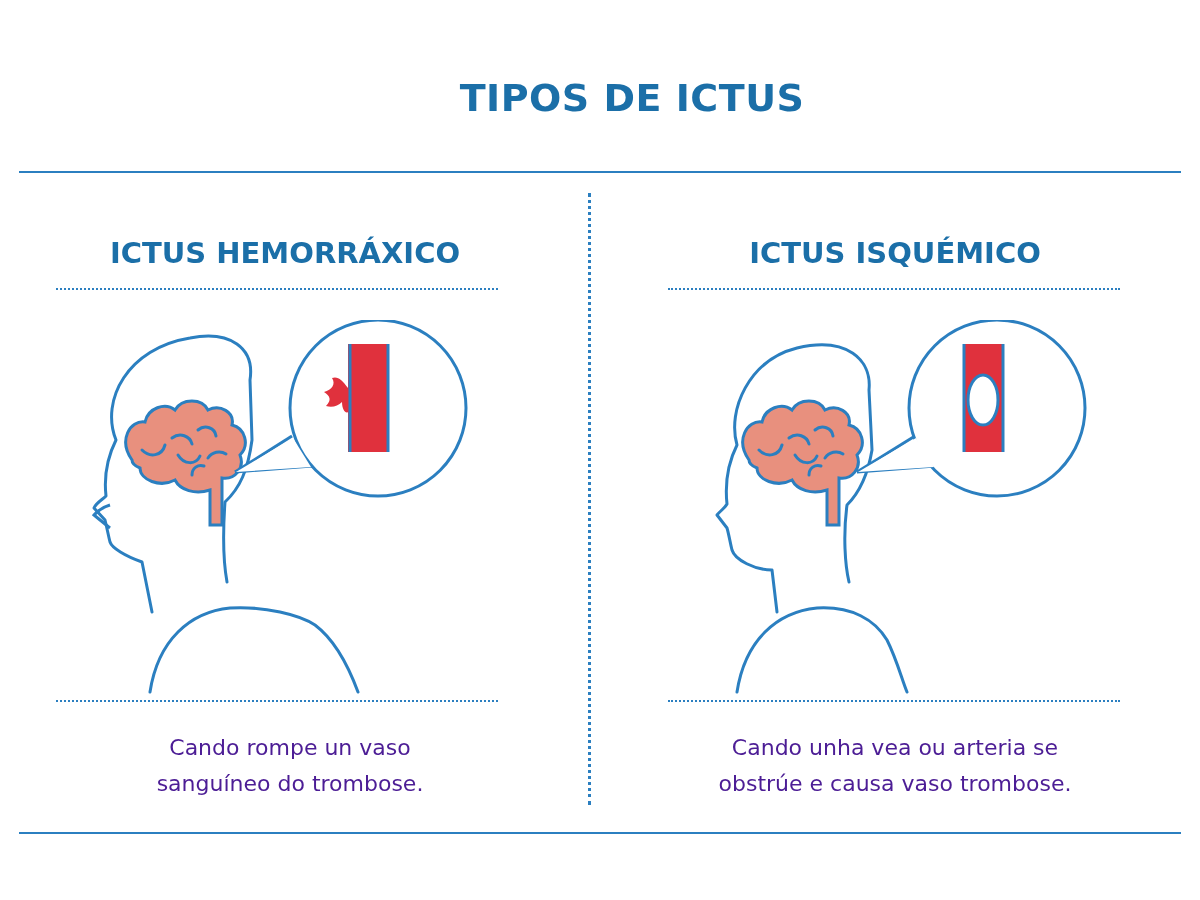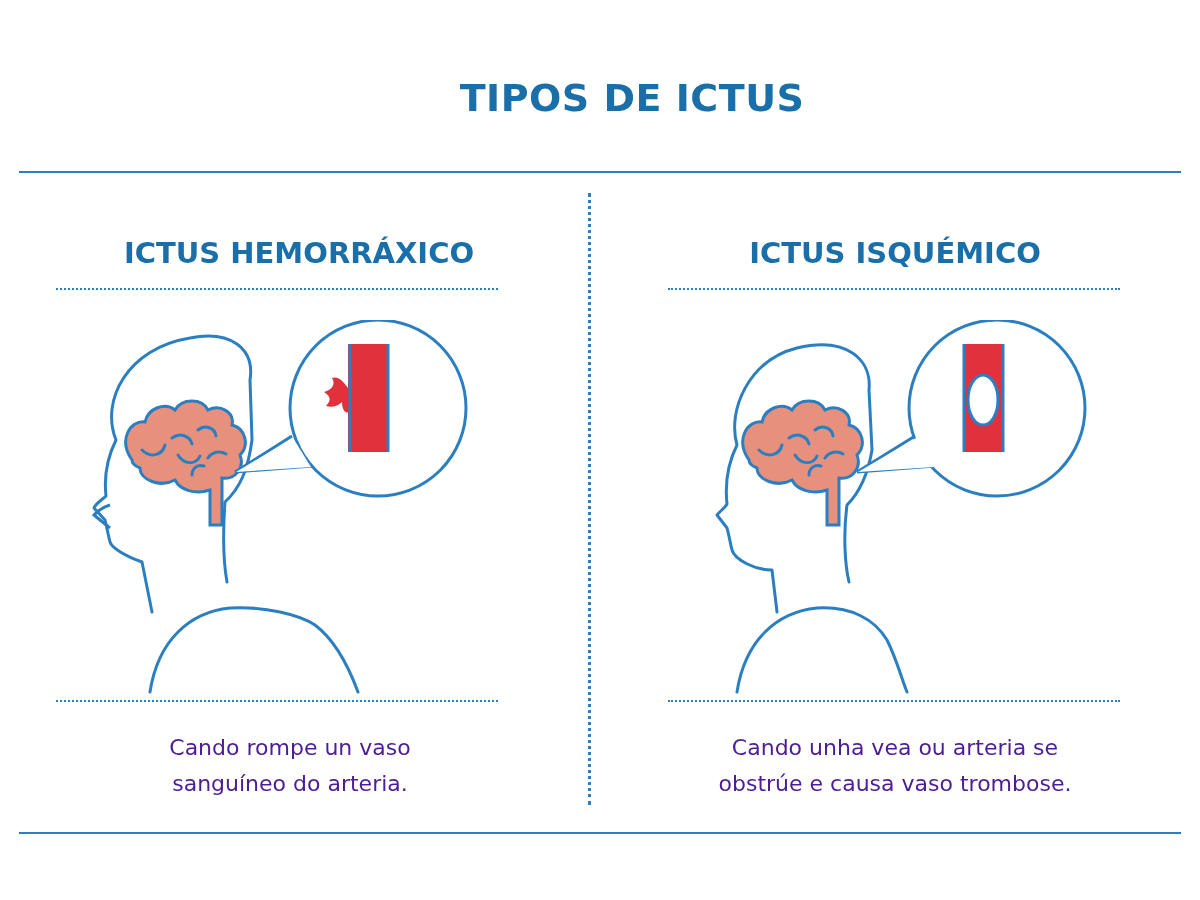--- a/index.html
+++ b/index.html
@@ -14,21 +14,21 @@
 </style>
 </head>
 <body>
 
 <div class="title">TIPOS DE ICTUS</div>
 <div class="hline" style="top:171px"></div>
 <div class="hline" style="top:832px"></div>
 <div class="vdots"></div>
 
 <div>
-  <div class="sub" style="left:69px; width:460px; top:236px;">ICTUS HEMORRÁXICO</div>
+  <div class="sub" style="left:55px; width:460px; top:236px;">ICTUS HEMORRÁXICO</div>
   <div class="hdots" style="left:56px; width:442px; top:288px;"></div>
   <svg class="illus" style="left:80px; top:320px;" width="400" height="380" viewBox="0 0 400 380">
     <g fill="none" stroke="#2b7fc0" stroke-width="3" stroke-linecap="round" stroke-linejoin="round">
 
       <path d="M70,372 C78,320 110,292 150,288 C185,286 220,295 235,305 C255,320 268,345 278,372"></path>
       <path d="M72,292 L62,242 C45,236 32,228 30,222 C28,214 27,208 25,200 L14,188 C16,183 22,180 26,176 C24,158 26,140 36,120 C20,80 48,28 110,18 C150,10 175,28 170,60 L172,120 C168,150 160,168 145,182 C143,210 143,240 147,262"></path>
     </g>
     <path d="M30,208 Q20,200 14,195 Q20,188 30,185" fill="none" stroke="#2b7fc0" stroke-width="3"></path>
 
     <path d="M100,363 C110,330 120,310 150,290 C175,285 210,295 235,320 C255,345 262,360 265,370" fill="none" stroke="#fff" stroke-width="0"></path>
@@ -53,21 +53,21 @@
     <path d="M213,118 L156,152 L231,147" fill="#fff" stroke="none"></path>
 
     <rect x="268" y="24" width="40" height="108" fill="#e0313d"></rect>
     <line x1="270" y1="24" x2="270" y2="132" stroke="#2b7fc0" stroke-width="3"></line>
     <line x1="308" y1="24" x2="308" y2="132" stroke="#2b7fc0" stroke-width="3"></line>
 
     <path d="M268,68 C262,60 258,56 252,58 C256,64 252,70 244,72 C250,76 252,80 246,86 C252,88 258,86 262,82 C262,90 266,94 268,92 Z" fill="#e0313d"></path>
   </svg>
   <div class="desc" style="left:70px; width:440px; top:730px;">
     <div>Cando rompe un vaso</div>
-    <div>sanguíneo do arteria.</div>
+    <div>sanguíneo do trombose.</div>
   </div>
   <div class="hdots" style="left:56px; width:442px; top:700px;"></div>
 </div>
 
 <div>
   <div class="sub" style="left:665px; width:460px; top:236px;">ICTUS ISQUÉMICO</div>
   <div class="hdots" style="left:668px; width:452px; top:288px;"></div>
   <svg class="illus" style="left:697px; top:320px;" width="400" height="380" viewBox="0 0 400 380">
     <g fill="none" stroke="#2b7fc0" stroke-width="3" stroke-linecap="round" stroke-linejoin="round">
       <path d="M40,372 C48,320 80,292 120,288 C155,286 178,300 190,320 C200,340 205,360 210,372"></path>

